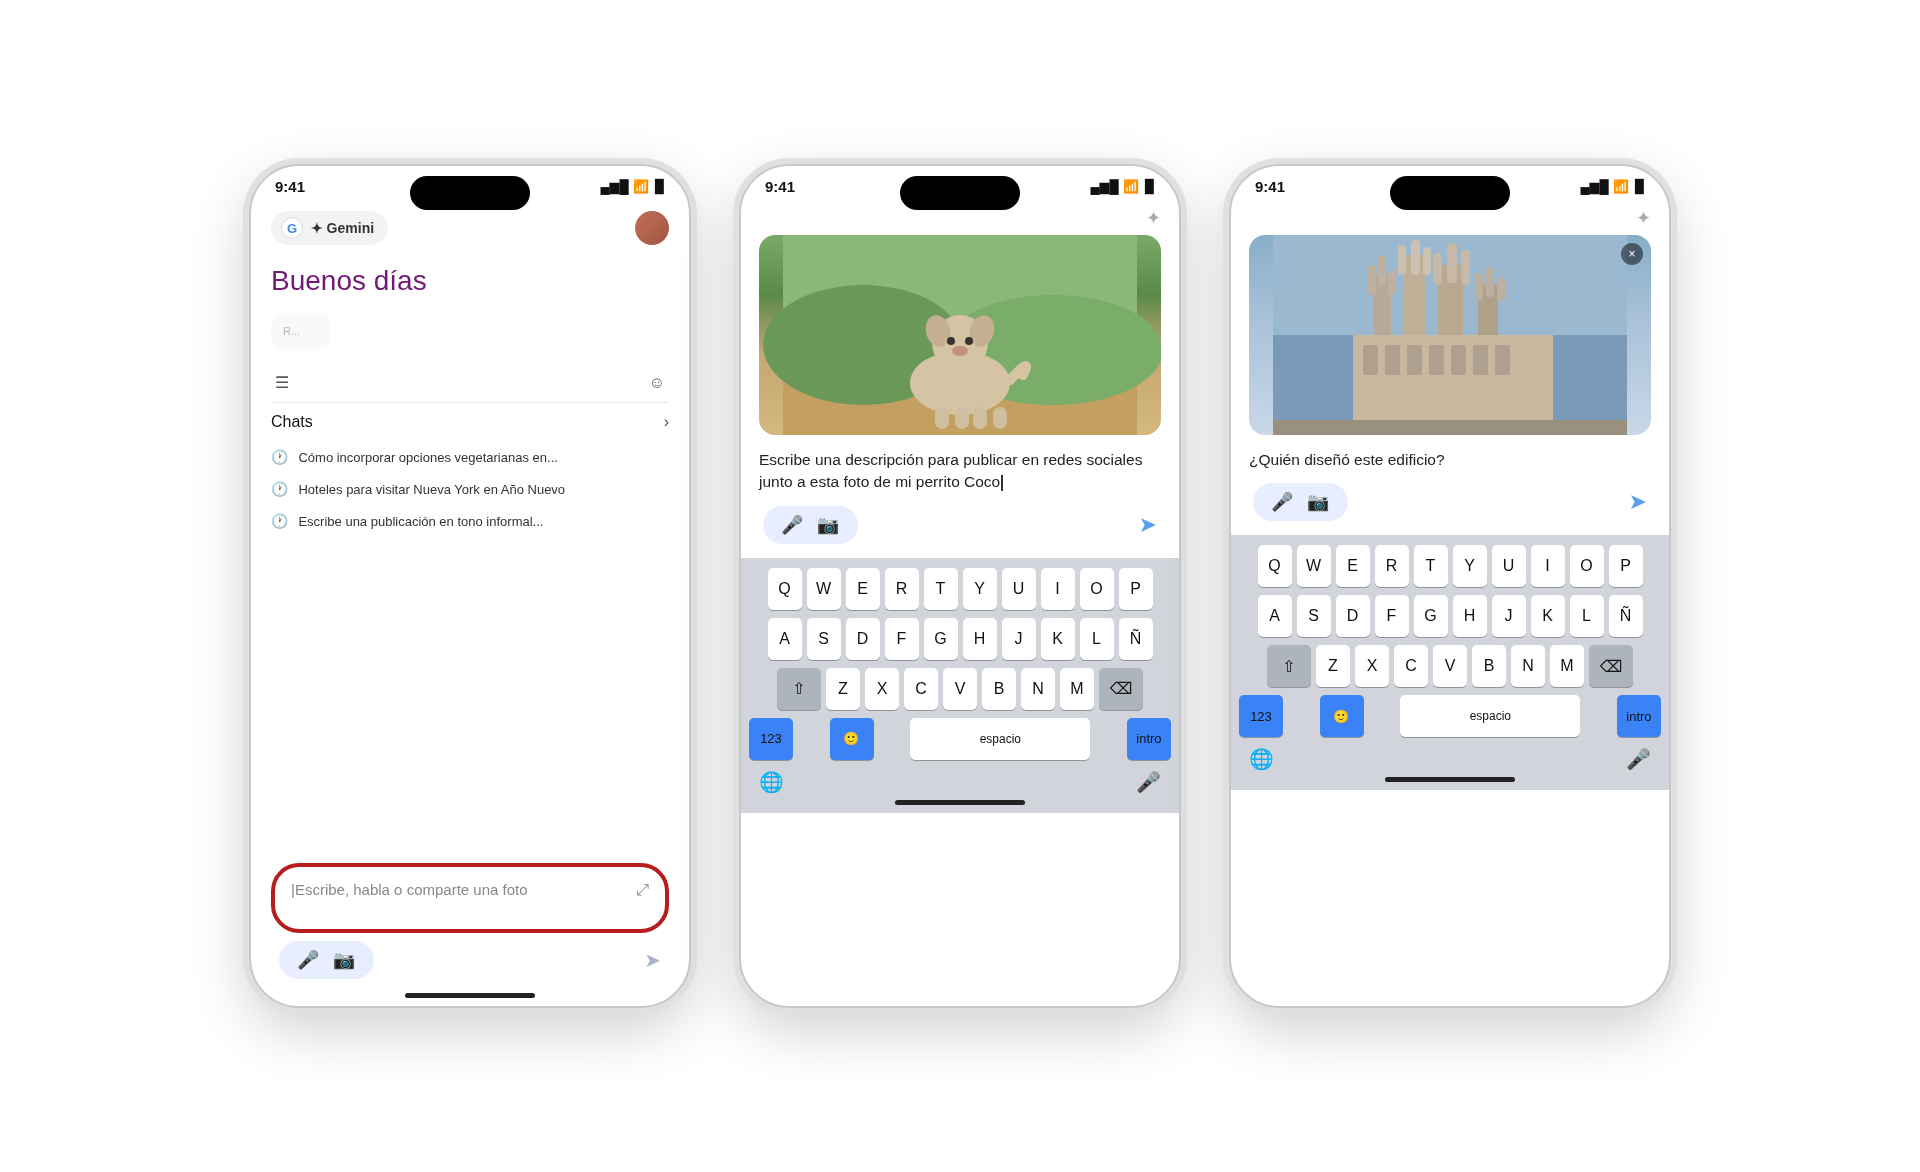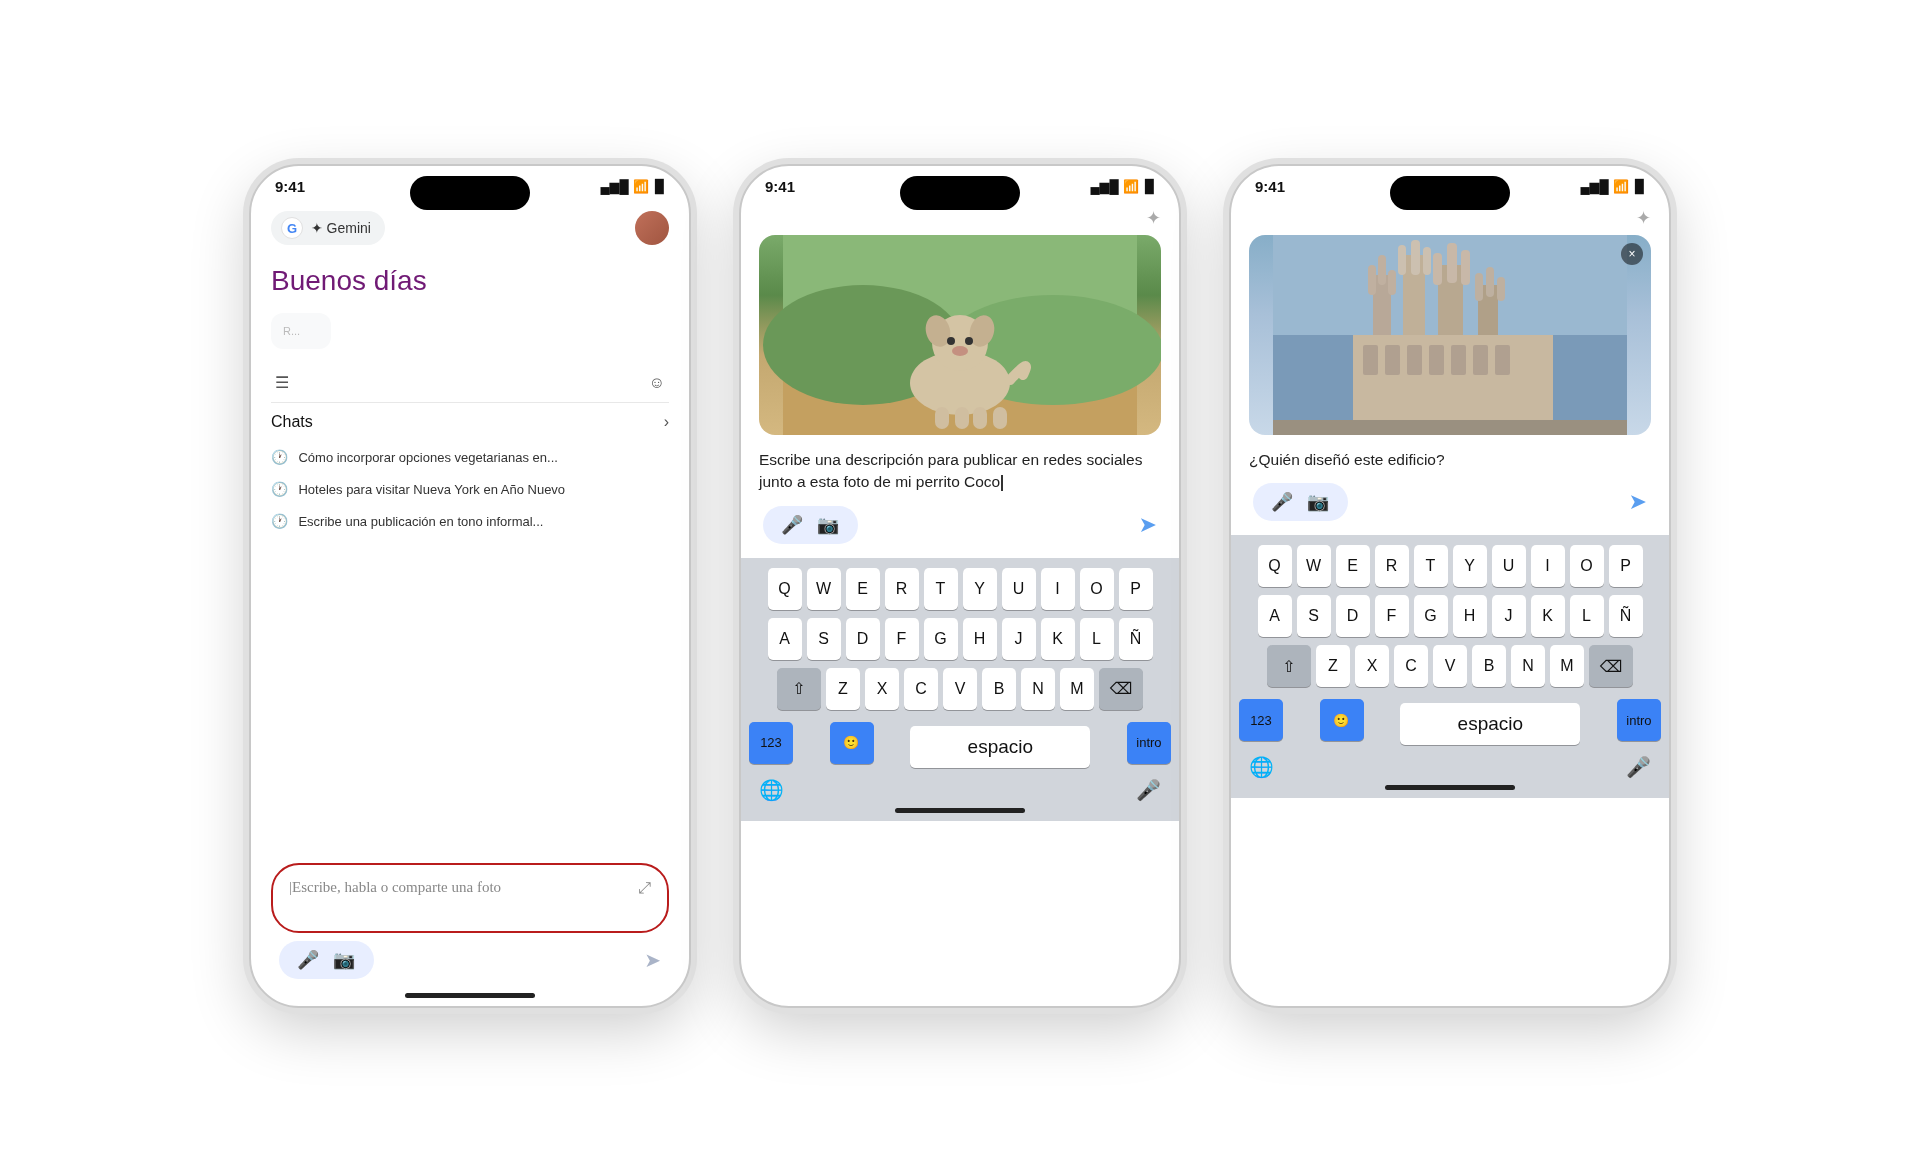--- a/index.html
+++ b/index.html
@@ -103,21 +103,21 @@
       display: flex;
       align-items: center;
       justify-content: center;
       font-size: 13px;
       font-weight: 700;
       color: #4285f4;
       border: 1px solid #e0e0e0;
     }
     .gemini-label {
       font-size: 14px;
-      font-weight: 400;
+      font-weight: 700;
       color: #333;
       display: flex;
       align-items: center;
       gap: 4px;
     }
     .user-avatar {
       width: 34px;
       height: 34px;
       border-radius: 50%;
       background: linear-gradient(135deg, #c0705a, #a05540);
@@ -189,28 +189,27 @@
       font-size: 13px;
       color: #333;
     }
     .chat-clock-icon {
       color: #888;
       font-size: 14px;
     }
 
     .input-area {
       margin: 12px 0 8px;
-      border: 2px solid #b91c1c;
+      border: 4px solid #b91c1c;
       border-radius: 28px;
       padding: 14px 16px;
       display: flex;
       align-items: flex-start;
       justify-content: space-between;
       min-height: 70px;
-      font-family: Liberation Serif, serif;
     }
     .input-placeholder {
       font-size: 15px;
       color: #888;
       flex: 1;
     }
     .expand-icon {
       color: #888;
       font-size: 16px;
     }
@@ -351,22 +350,21 @@
     }
     .key.wide {
       flex: 0 0 auto;
       min-width: 44px;
       max-width: 56px;
       font-size: 13px;
     }
     .key.space {
       flex: 1;
       max-width: 180px;
-      font-size: 19px;
-      margin-top: 8px;
+      font-size: 12px;
     }
     .key.backspace {
       background: #adb4bc;
       flex: 0 0 44px;
       max-width: 44px;
     }
     .key.shift {
       background: #adb4bc;
       flex: 0 0 44px;
       max-width: 44px;

